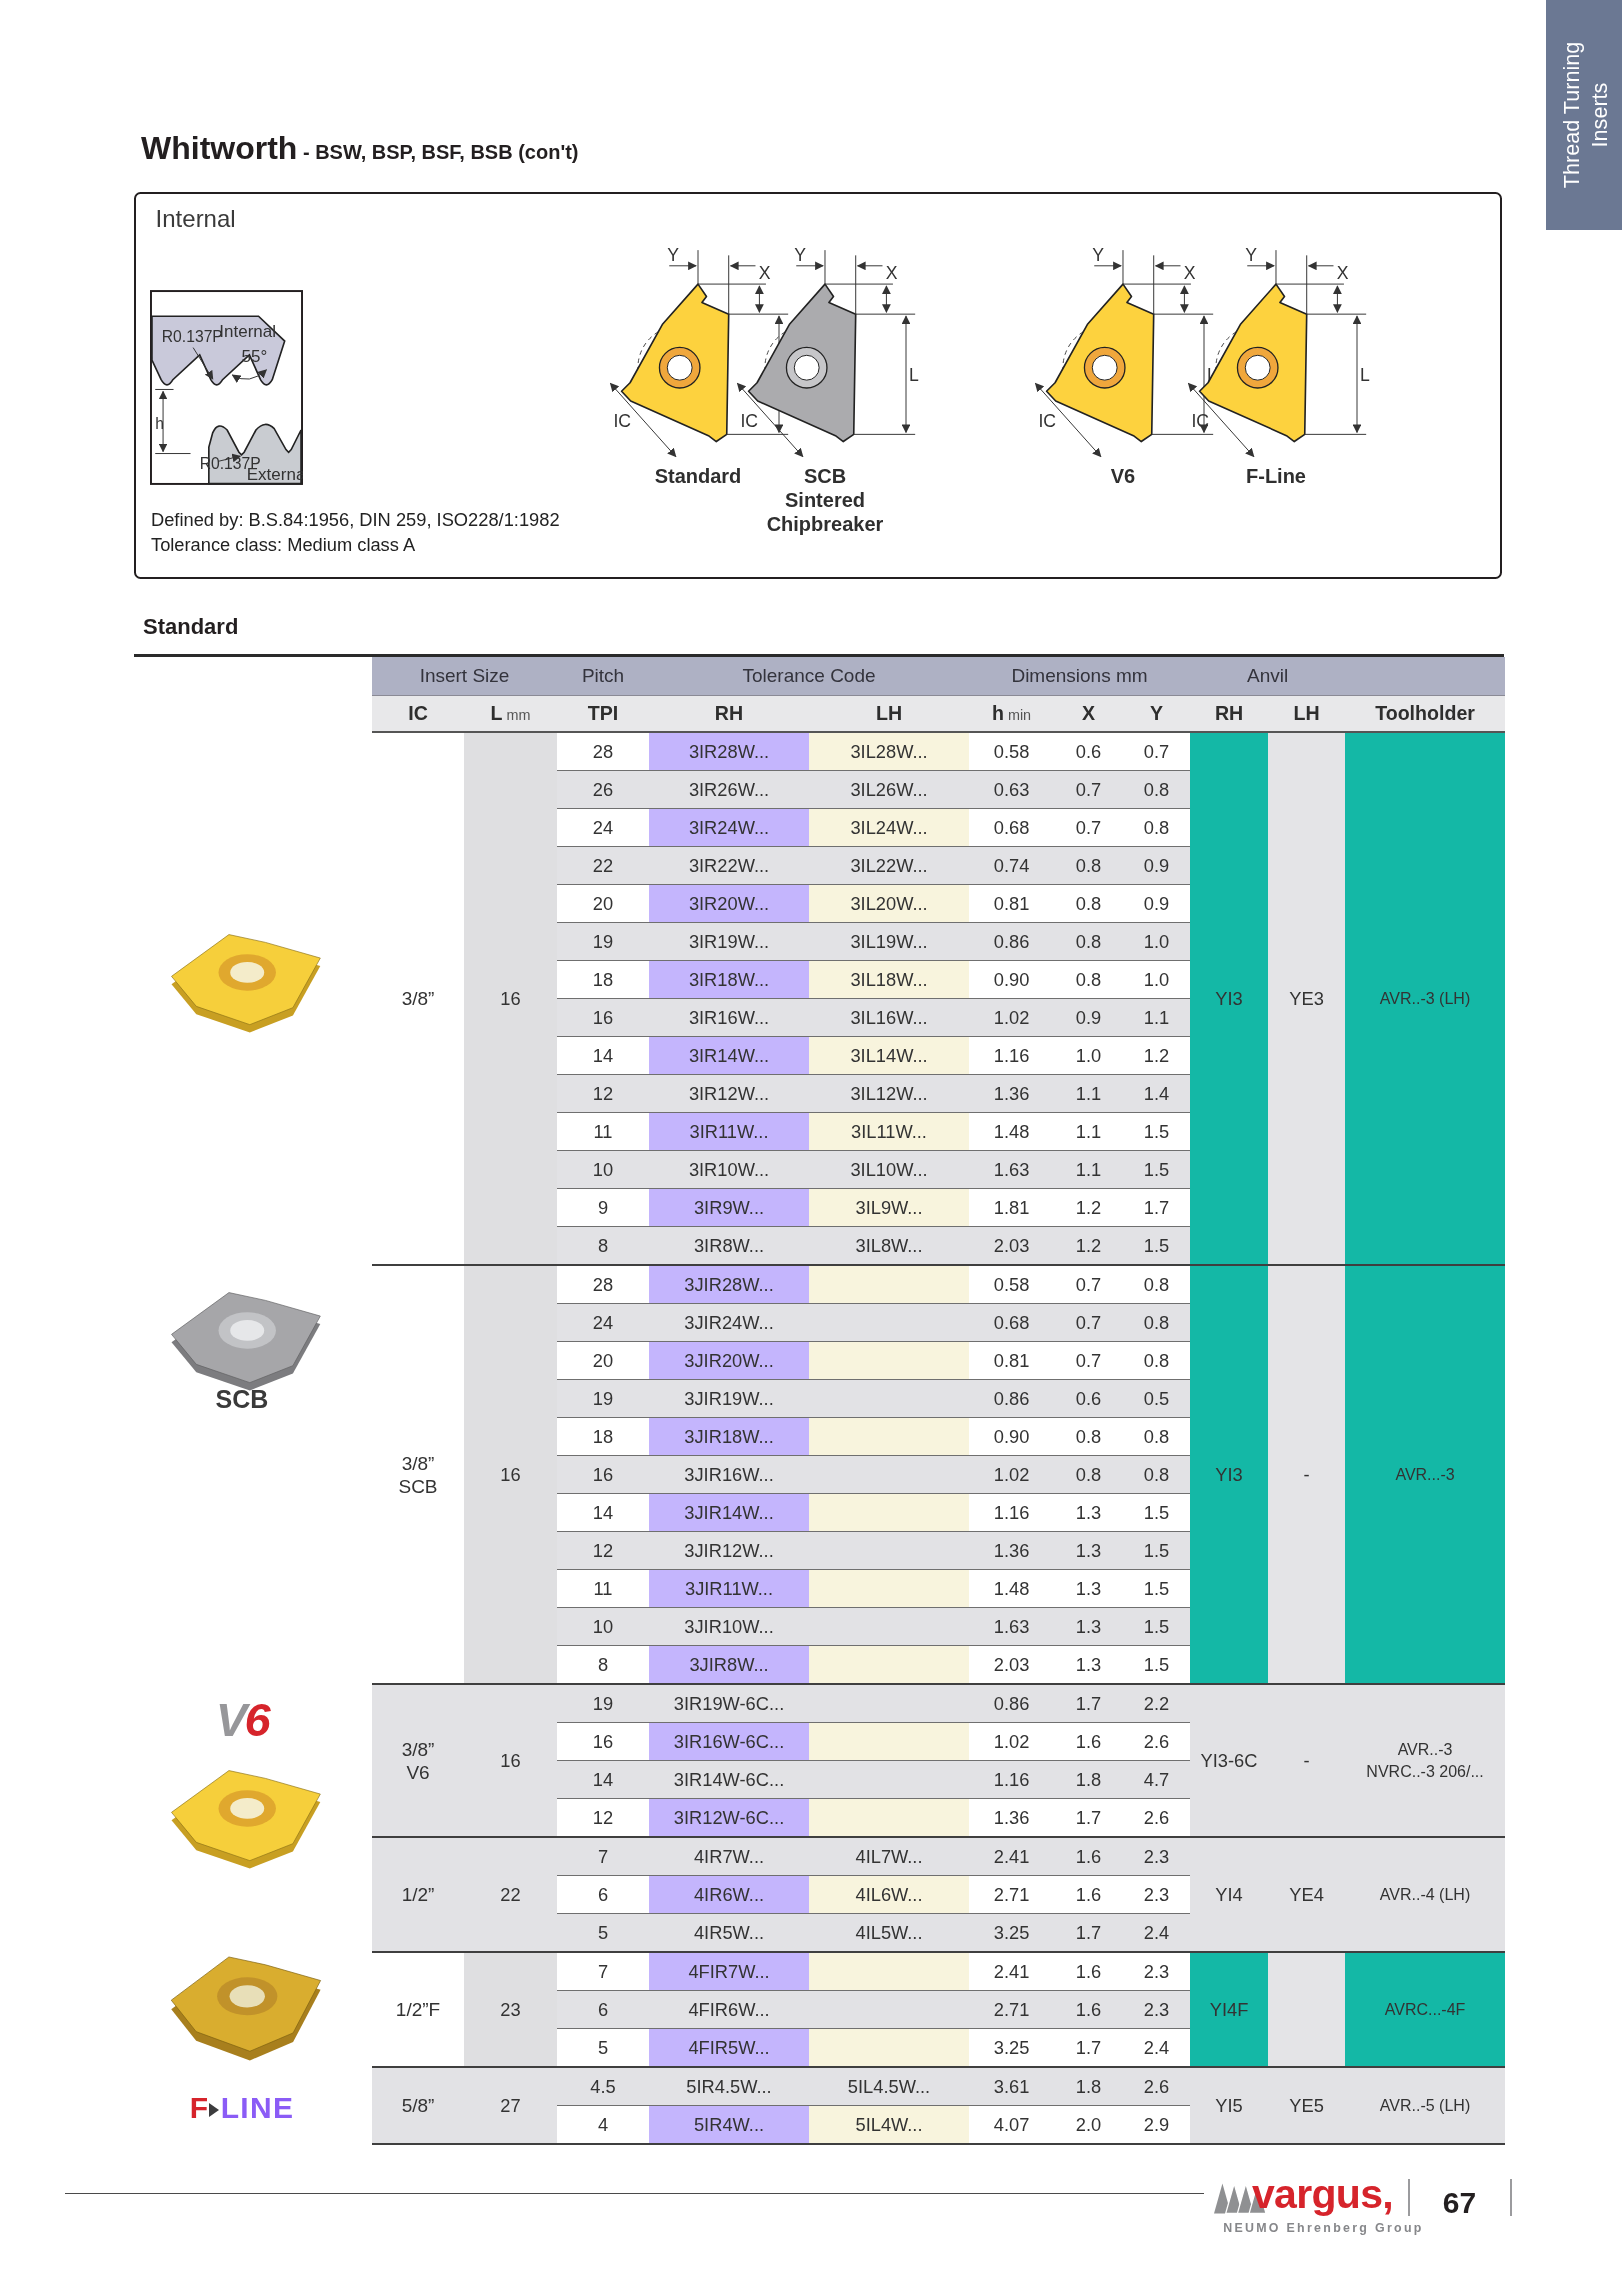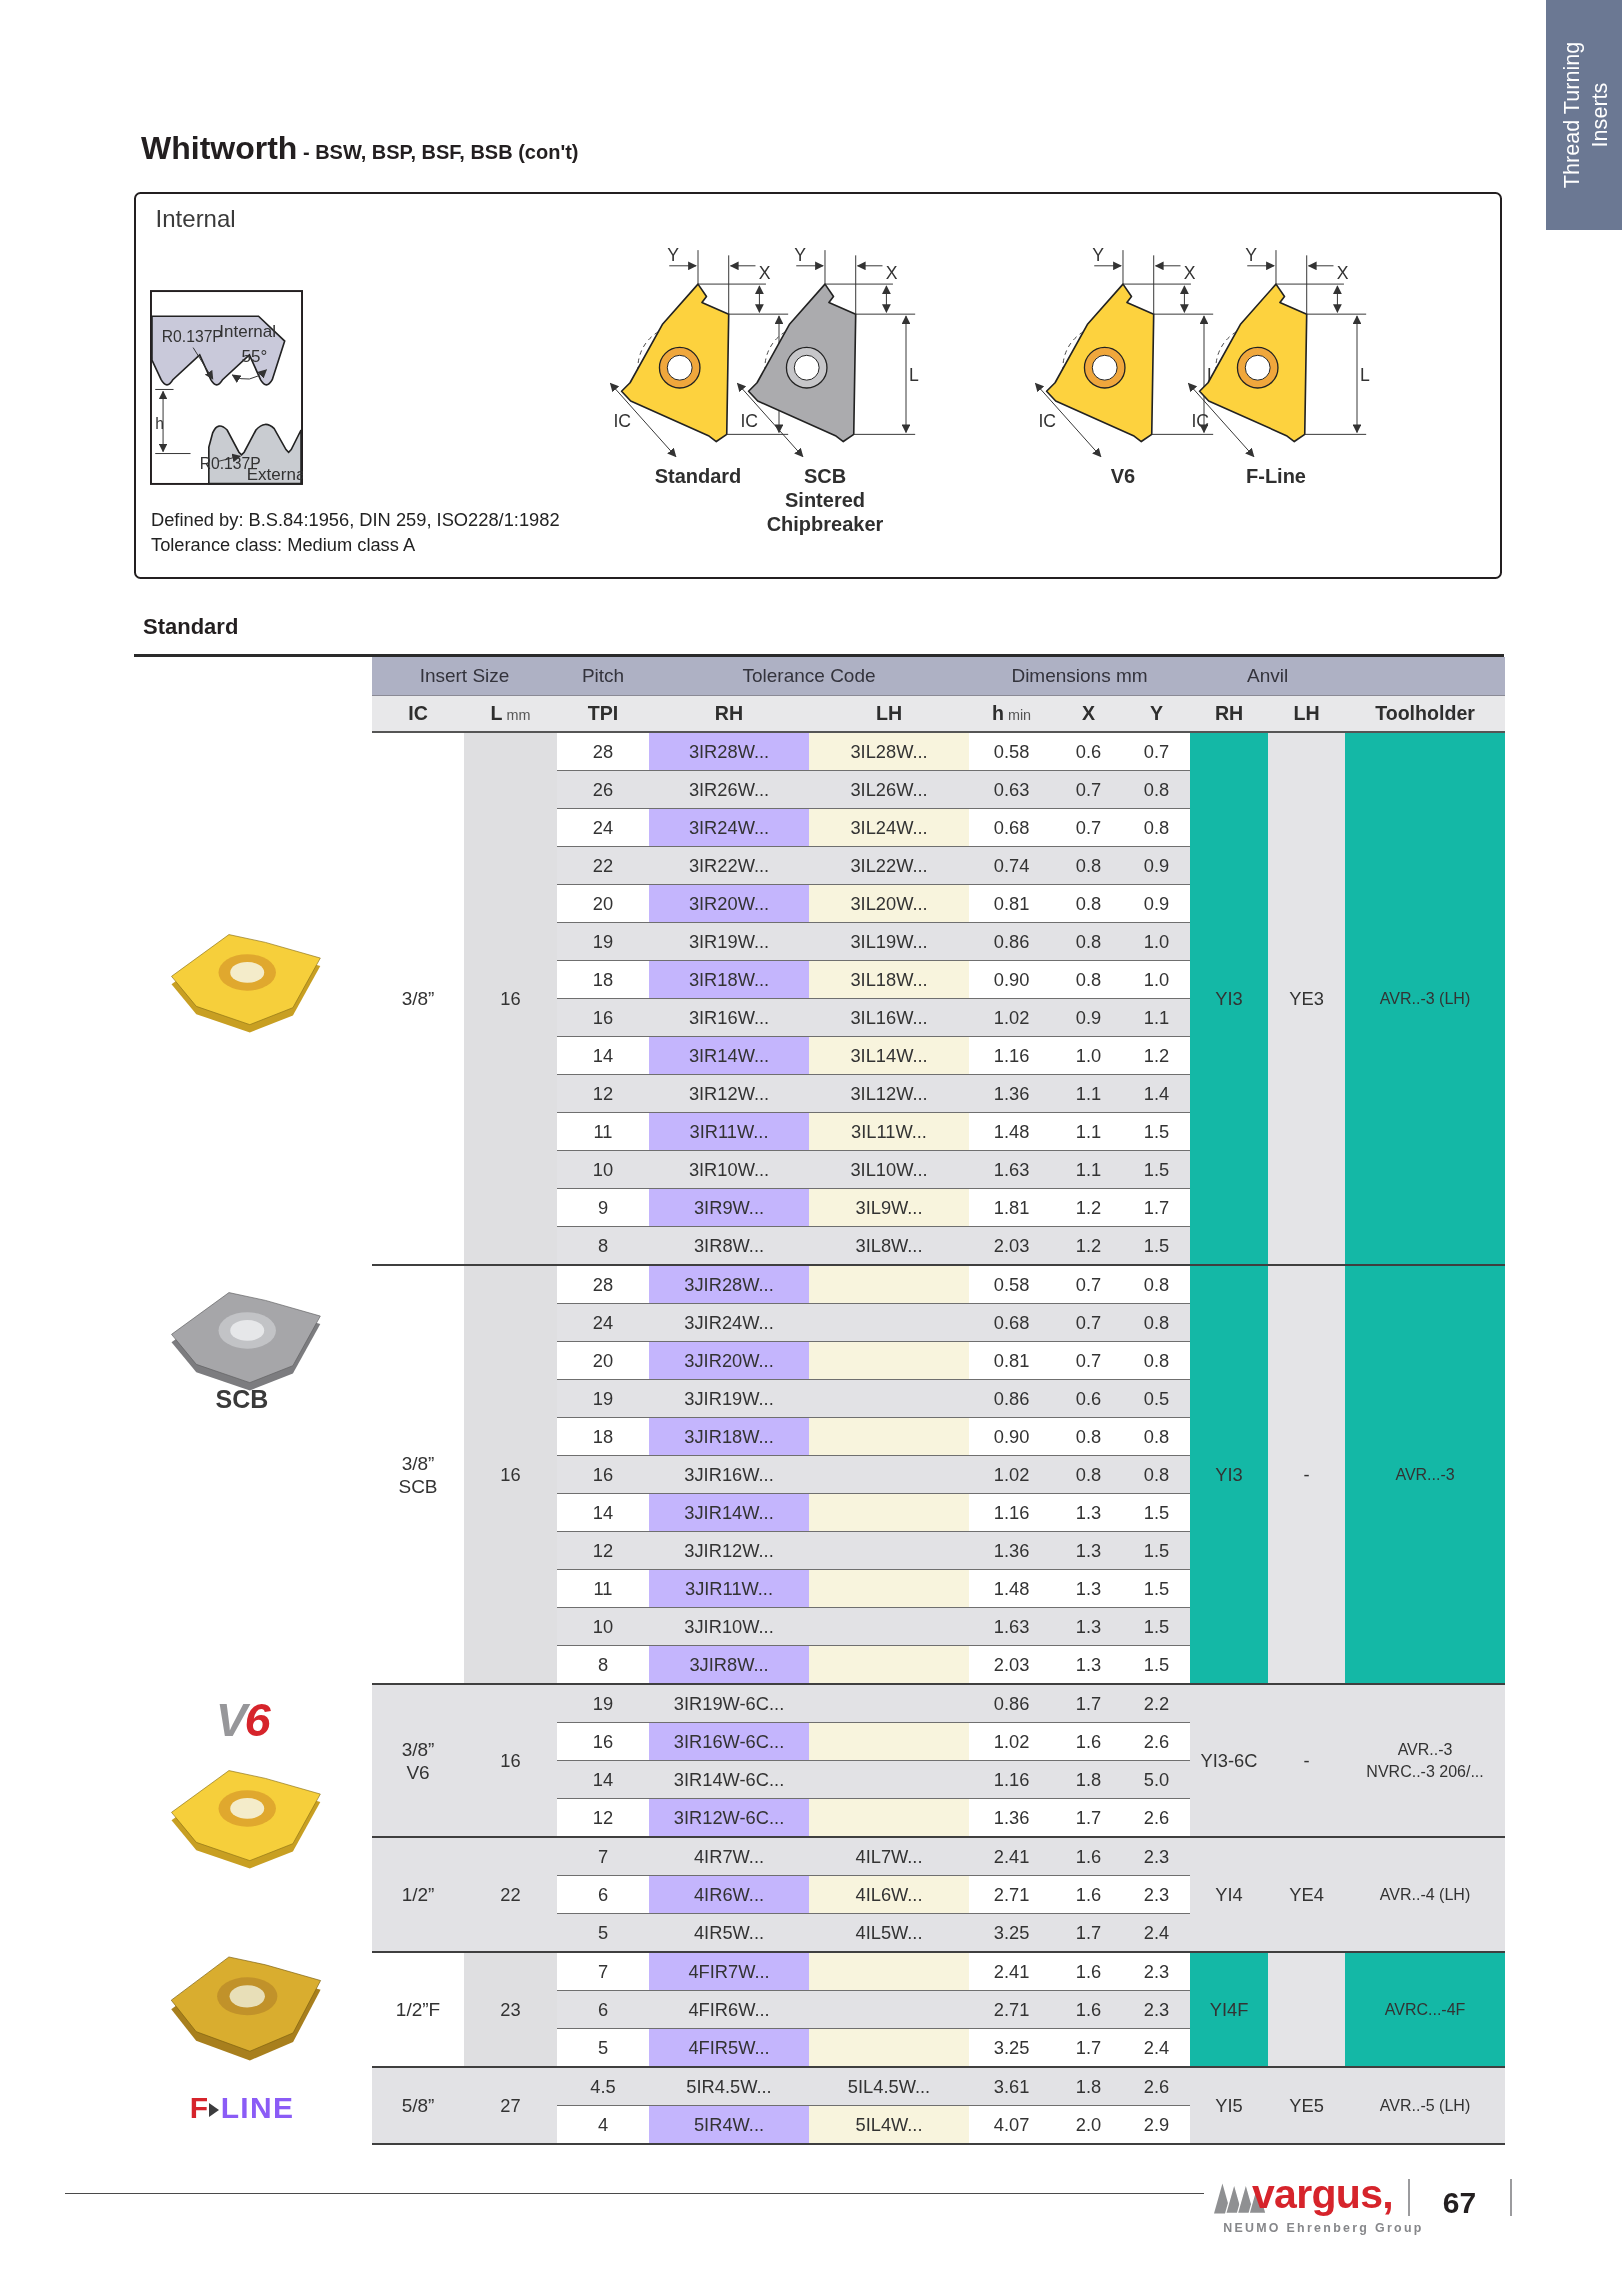--- a/index.html
+++ b/index.html
@@ -558,21 +558,21 @@
             <td class="dim">1.02</td>
             <td class="dim">1.6</td>
             <td class="dim">2.6</td>
           </tr>
           <tr class="alt">
             <td class="tpi">14</td>
             <td class="rh">3IR14W-6C...</td>
             <td class="lh"></td>
             <td class="dim">1.16</td>
             <td class="dim">1.8</td>
-            <td class="dim">5.0</td>
+            <td class="dim">4.7</td>
           </tr>
           <tr>
             <td class="tpi">12</td>
             <td class="rh">3IR12W-6C...</td>
             <td class="lh"></td>
             <td class="dim">1.36</td>
             <td class="dim">1.7</td>
             <td class="dim">2.6</td>
           </tr>
         </tbody>

